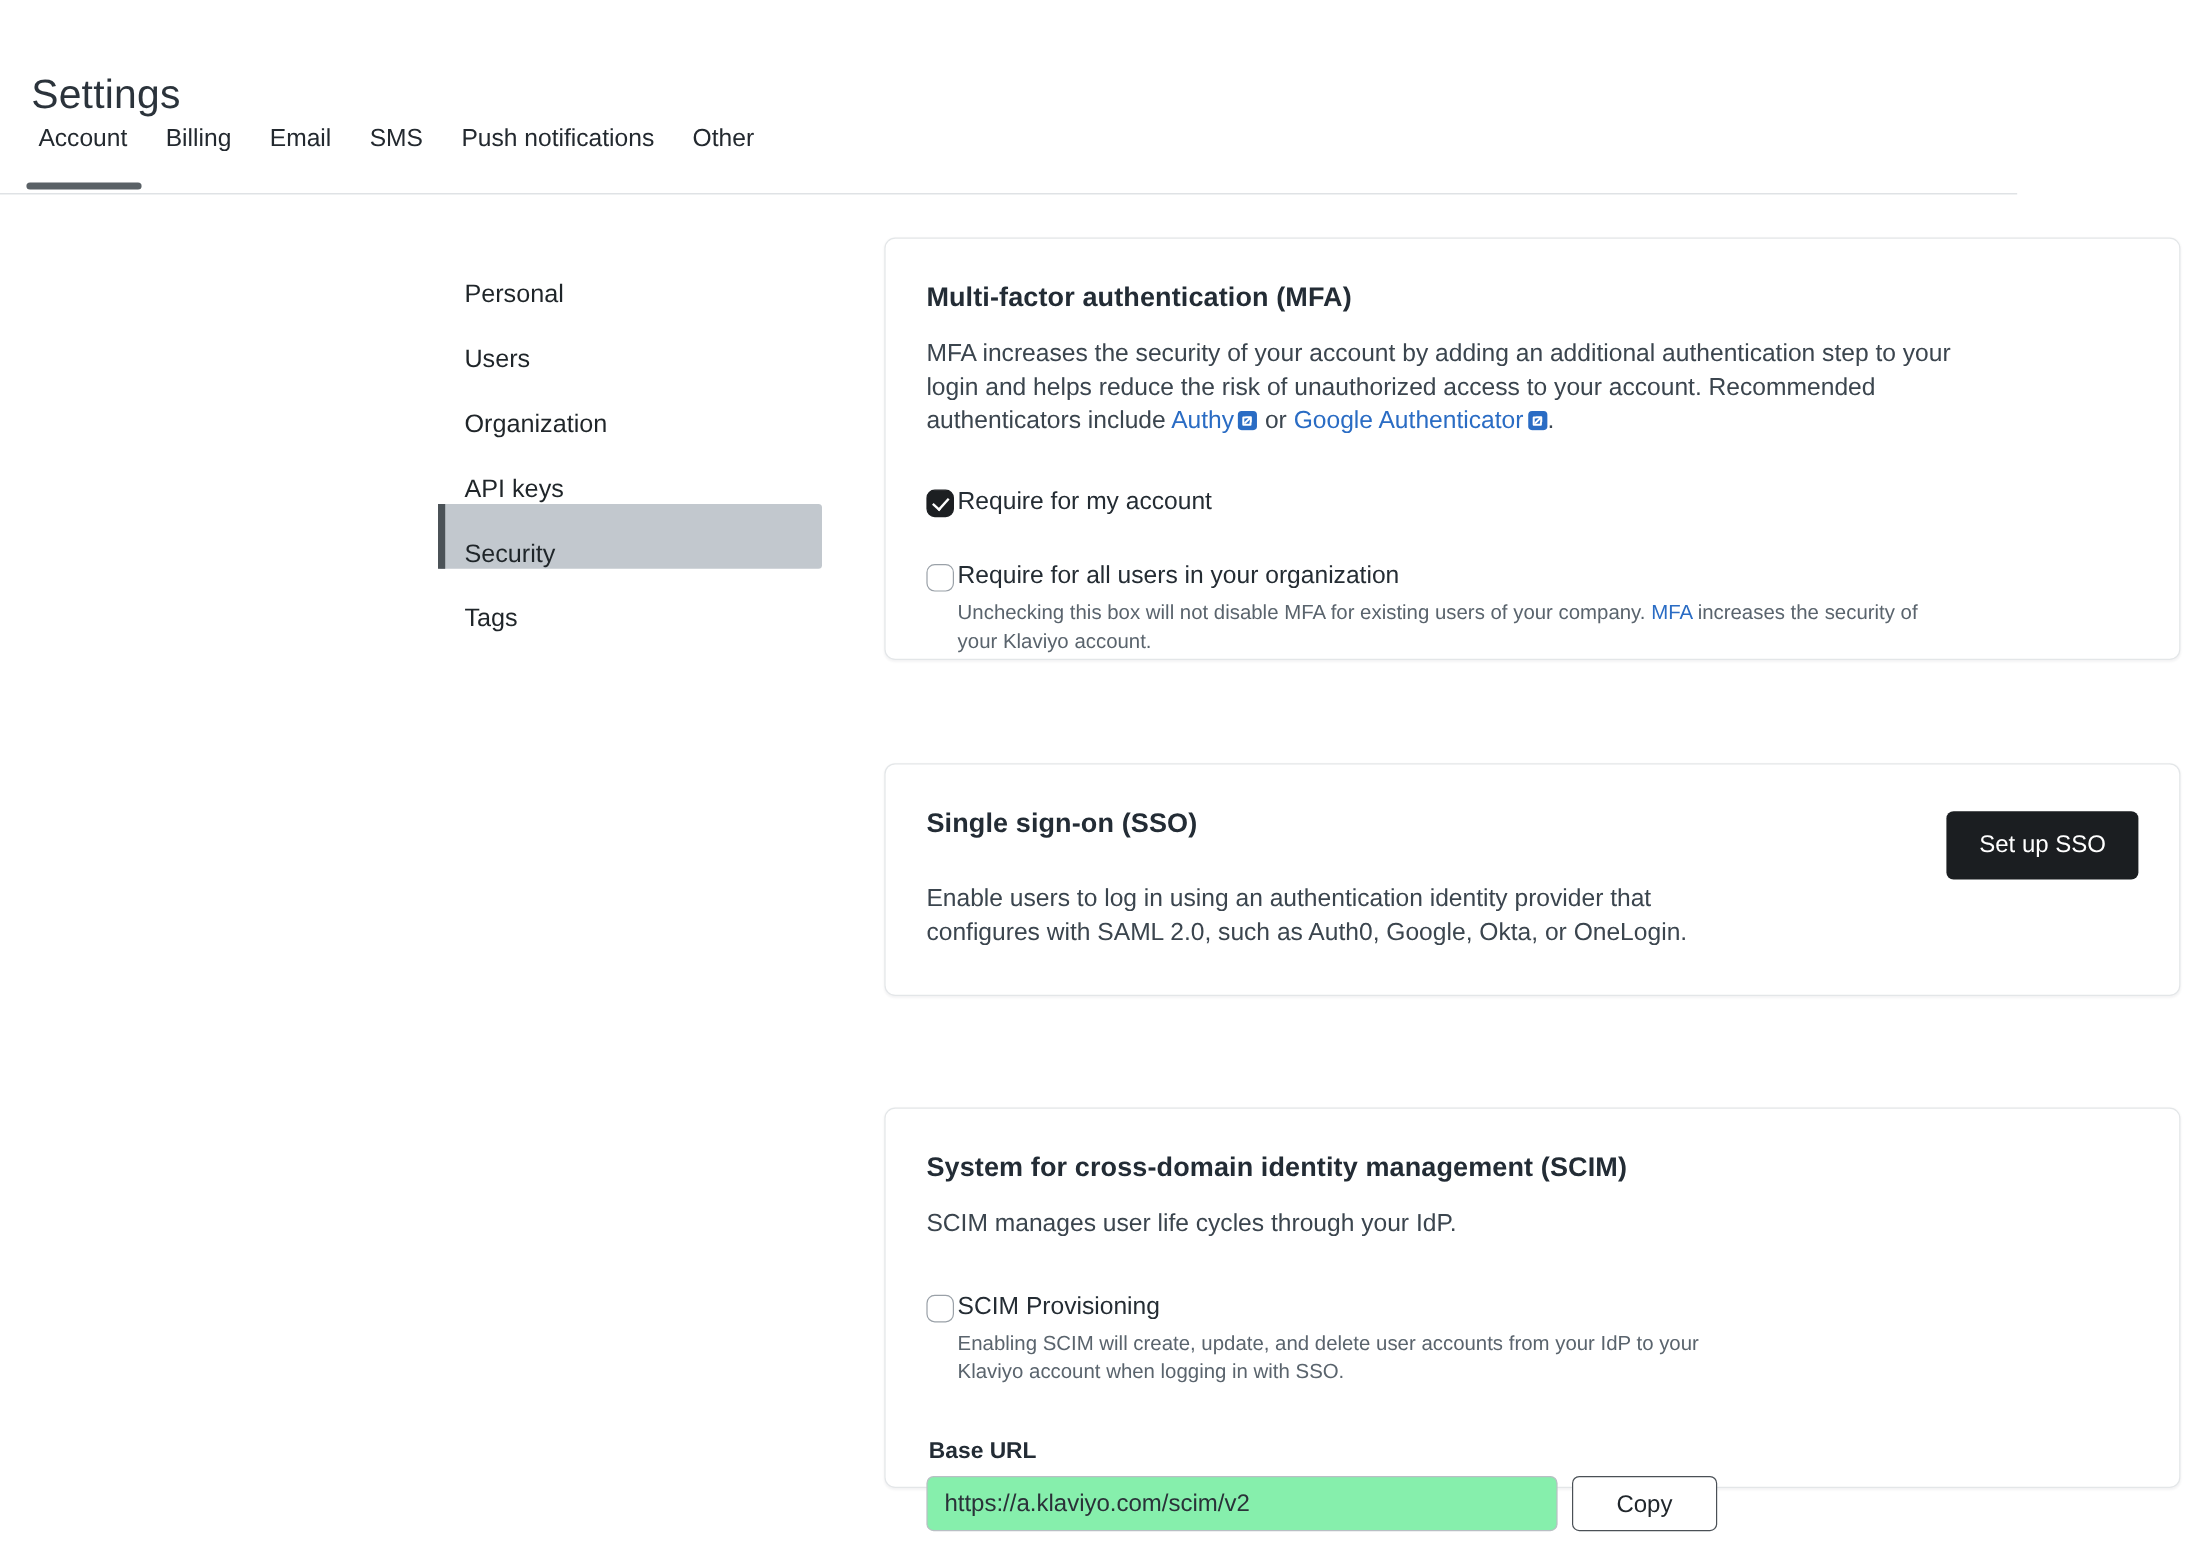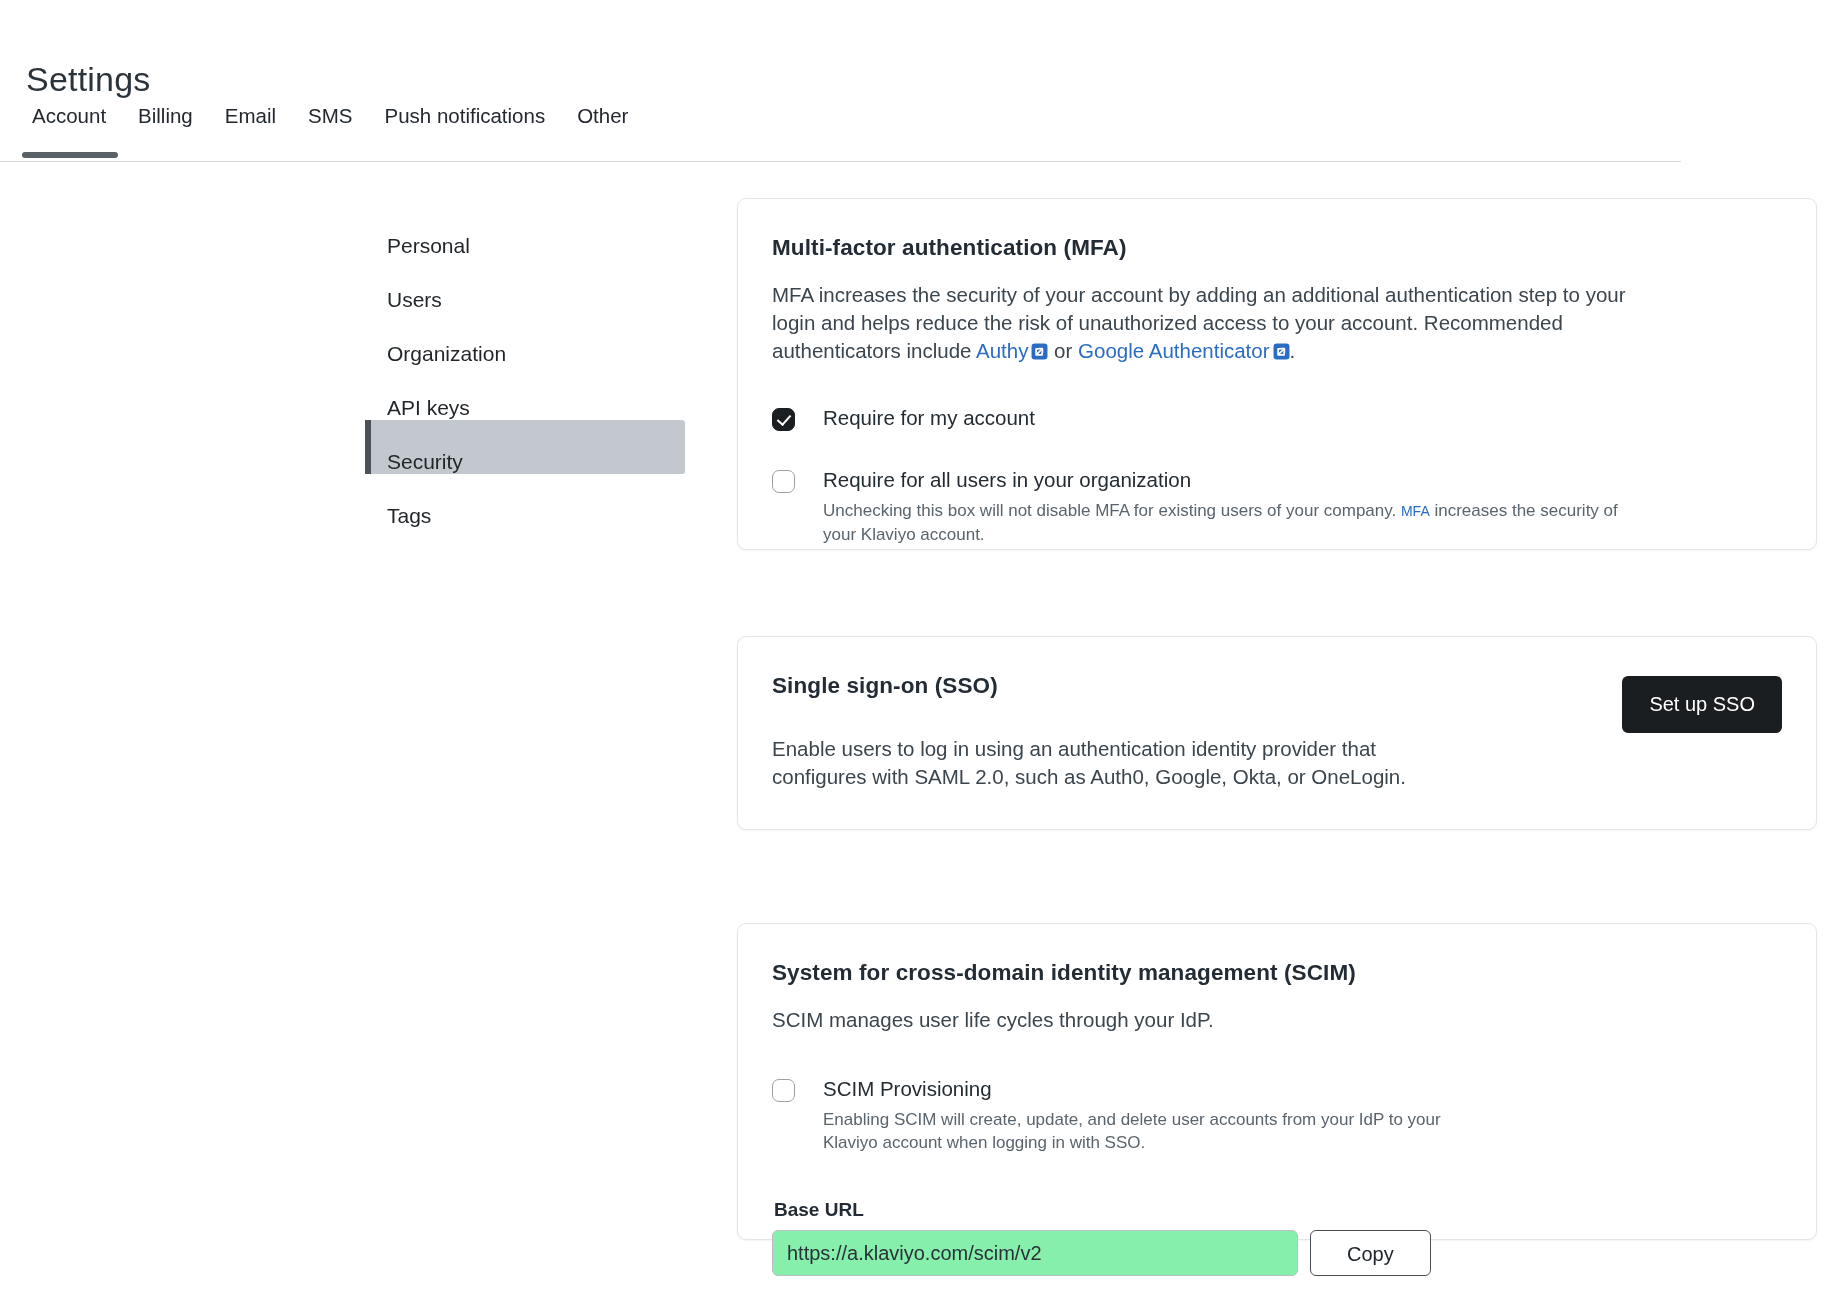--- a/index.html
+++ b/index.html
@@ -134,21 +134,21 @@
   .ext-icon {
     display: inline-block;
     vertical-align: -2px;
     margin-left: 3px;
   }
 
   
   .check-row {
     display: flex;
     align-items: flex-start;
-    gap: 28px;
+    gap: 3px;
   }
   .cb {
     flex: 0 0 auto;
     width: 23px; height: 23px;
     border-radius: 7px;
     margin-top: 3px;
     cursor: pointer;
   }
   .cb.checked {
     background: #1c1f22;
@@ -173,21 +173,21 @@
     color: #242c33;
     line-height: 1.3;
   }
   .cb-help {
     font-size: 17px;
     line-height: 1.4;
     color: #5a646d;
     margin-top: 5px;
     max-width: 820px;
   }
-  .cb-help a.link { font-size: 14px; }
+  .cb-help a.link { font-size: 17px; }
 
   
   .btn-primary {
     position: absolute;
     right: 34px; top: 39px;
     background: #1b1e21;
     color: #ffffff;
     border: none;
     border-radius: 6px;
     font-size: 20px;

